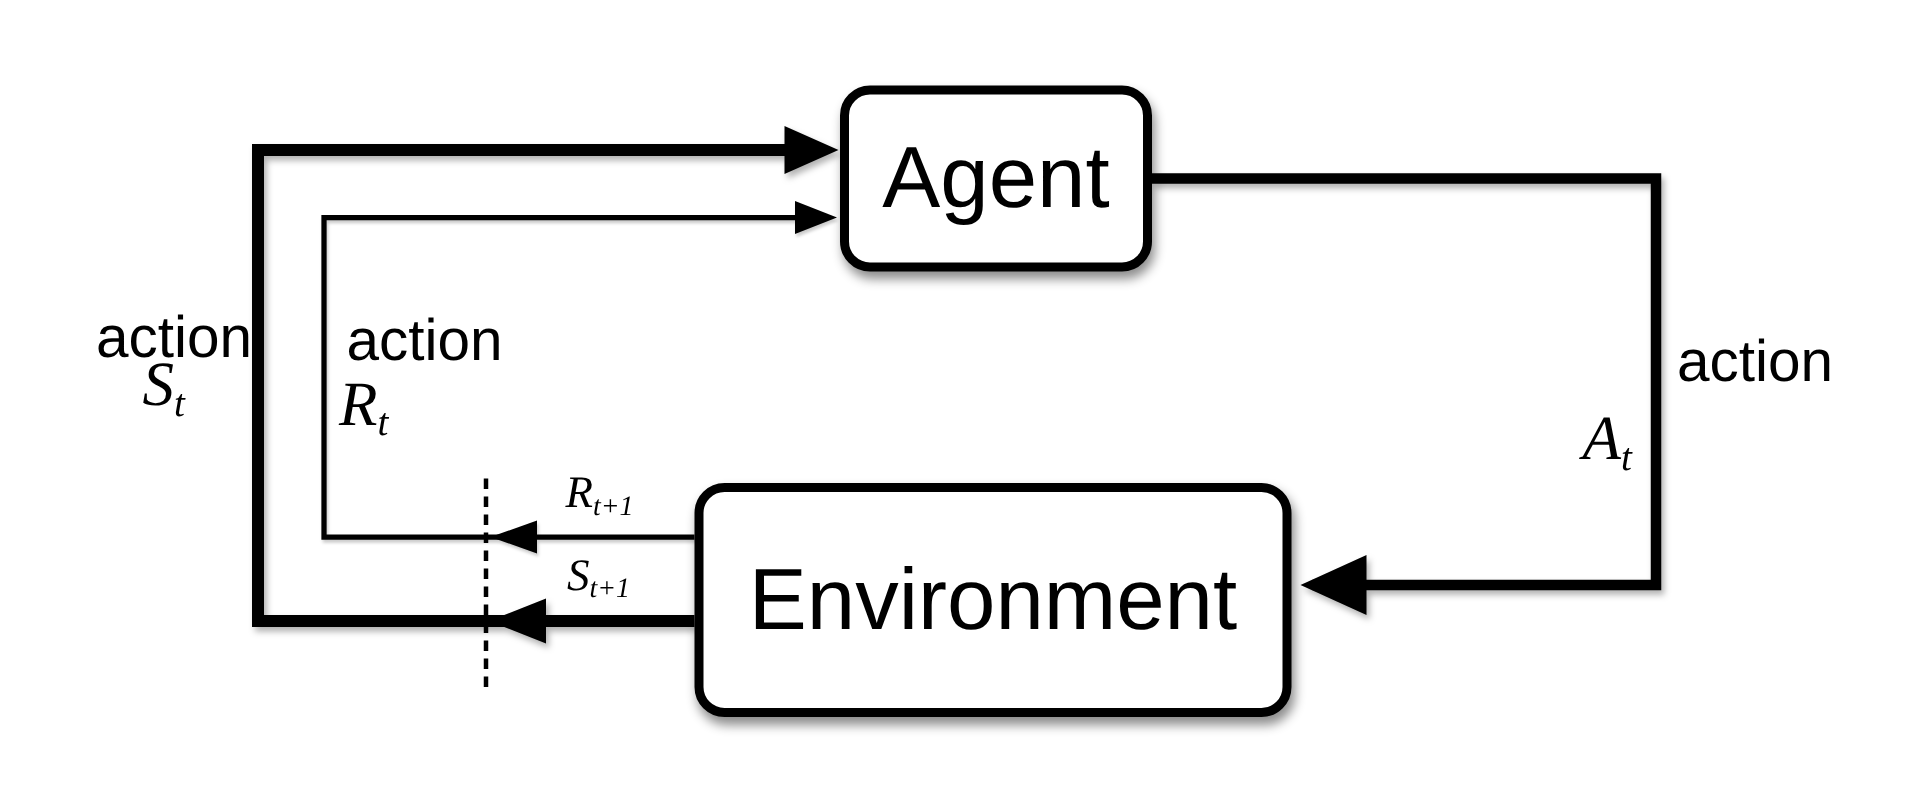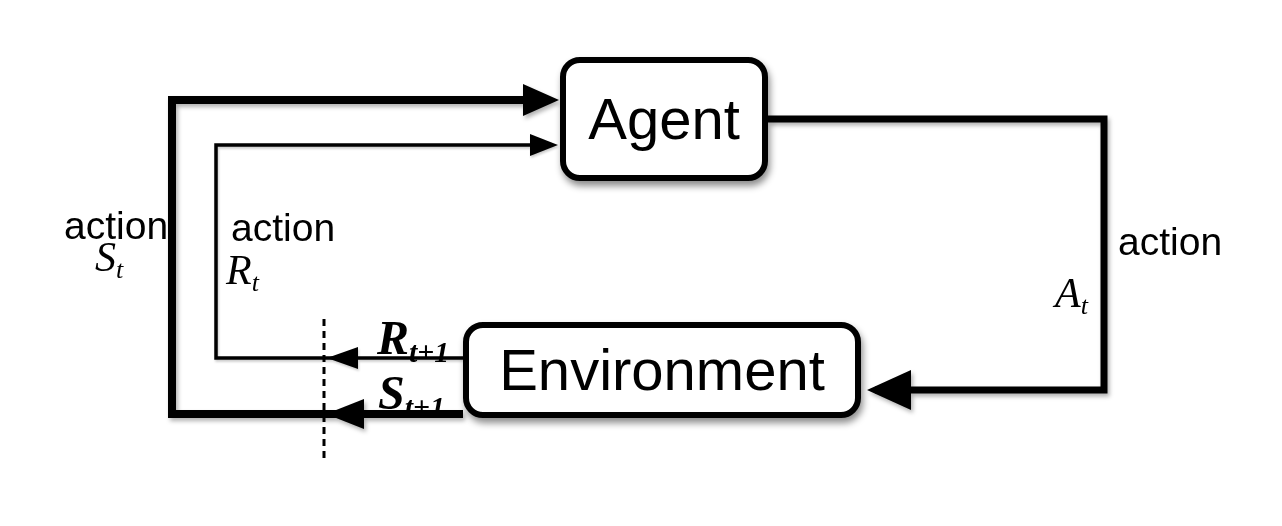--- a/index.html
+++ b/index.html
@@ -46,21 +46,21 @@
   .node-agent {
     left: 560px;
     top: 57px;
     width: 208px;
     height: 124px;
   }
   .node-environment {
     left: 463px;
     top: 322px;
     width: 398px;
-    height: 96px;
+    height: 156px;
   }
   .word-label {
     position: absolute;
     color: #000000;
     font-size: 39px;
     line-height: 1;
     white-space: nowrap;
   }
   .math {
     position: absolute;
@@ -69,21 +69,21 @@
     font-style: italic;
     line-height: 1;
     white-space: nowrap;
   }
   .math sub {
     font-size: 0.62em;
     line-height: 0;
     vertical-align: -0.28em;
   }
   .math-lg { font-size: 42px; }
-  .math-md { font-size: 48px; font-weight: bold; }
+  .math-md { font-size: 30px; }
   #label-state  { left: 64px;  top: 206px; width: 95px; text-align: center; }
   #sym-state    { left: 95px;  top: 236px; }
   #label-reward { left: 231px; top: 208px; }
   #sym-reward   { left: 226px; top: 249px; text-align: center; }
   #label-action { left: 1118px; top: 222px; }
   #sym-action   { left: 1055px; top: 272px; }
   #sym-next-reward { left: 377px; top: 314px; }
   #sym-next-state  { left: 378px; top: 369px; }
 </style>
 </head>

